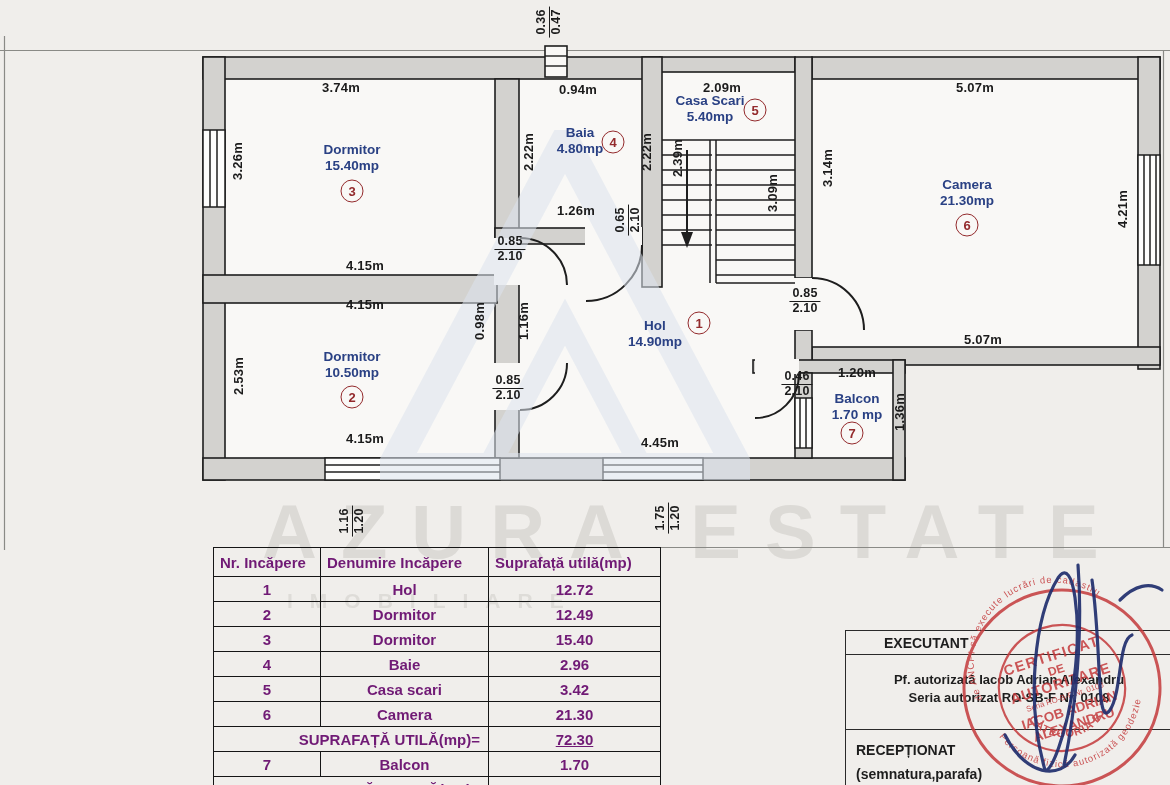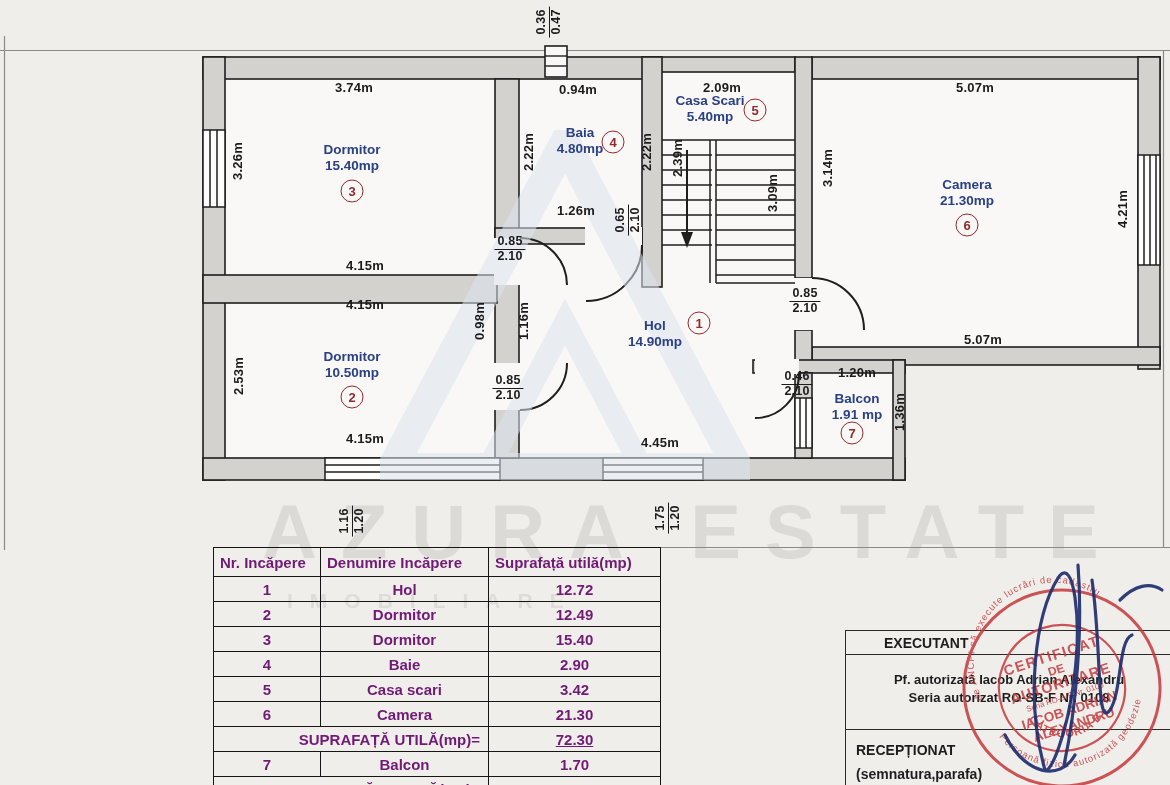--- a/index.html
+++ b/index.html
@@ -198,21 +198,21 @@
     </div>
     <div class="lbl frac rot" style="left:352px;top:521px">
       <div class="ftop">1.16</div>
       <div>1.20</div>
     </div>
     <div class="lbl frac rot" style="left:668px;top:518px">
       <div class="ftop">1.75</div>
       <div>1.20</div>
     </div>
 
-    <div class="lbl" style="left:354px;top:87px">3.74m</div>
+    <div class="lbl" style="left:341px;top:87px">3.74m</div>
     <div class="lbl" style="left:578px;top:89px">0.94m</div>
     <div class="lbl" style="left:722px;top:87px">2.09m</div>
     <div class="lbl" style="left:975px;top:87px">5.07m</div>
     <div class="lbl rot" style="left:237px;top:161px">3.26m</div>
     <div class="lbl rot" style="left:528px;top:152px">2.22m</div>
     <div class="lbl rot" style="left:646px;top:152px">2.22m</div>
     <div class="lbl rot" style="left:677px;top:158px">2.39m</div>
     <div class="lbl rot" style="left:772px;top:193px">3.09m</div>
     <div class="lbl rot" style="left:827px;top:168px">3.14m</div>
     <div class="lbl rot" style="left:1122px;top:209px">4.21m</div>
@@ -253,21 +253,21 @@
       <div>14.90mp</div>
     </div>
     <div class="circ" style="left:699px;top:323px">1</div>
     <div class="room" style="left:352px;top:365px">
       <div>Dormitor</div>
       <div>10.50mp</div>
     </div>
     <div class="circ" style="left:352px;top:397px">2</div>
     <div class="room" style="left:857px;top:407px">
       <div>Balcon</div>
-      <div>1.91 mp</div>
+      <div>1.70 mp</div>
     </div>
     <div class="circ" style="left:852px;top:433px">7</div>
   </div>
 
   <table id="area-table">
     <colgroup>
         <col style="width:107px">
         <col style="width:168px">
         <col style="width:172px">
       </colgroup>
@@ -288,21 +288,21 @@
       <td>12.49</td>
     </tr>
     <tr>
       <td>3</td>
       <td>Dormitor</td>
       <td>15.40</td>
     </tr>
     <tr>
       <td>4</td>
       <td>Baie</td>
-      <td>2.90</td>
+      <td>2.96</td>
     </tr>
     <tr>
       <td>5</td>
       <td>Casa scari</td>
       <td>3.42</td>
     </tr>
     <tr>
       <td>6</td>
       <td>Camera</td>
       <td>21.30</td>

